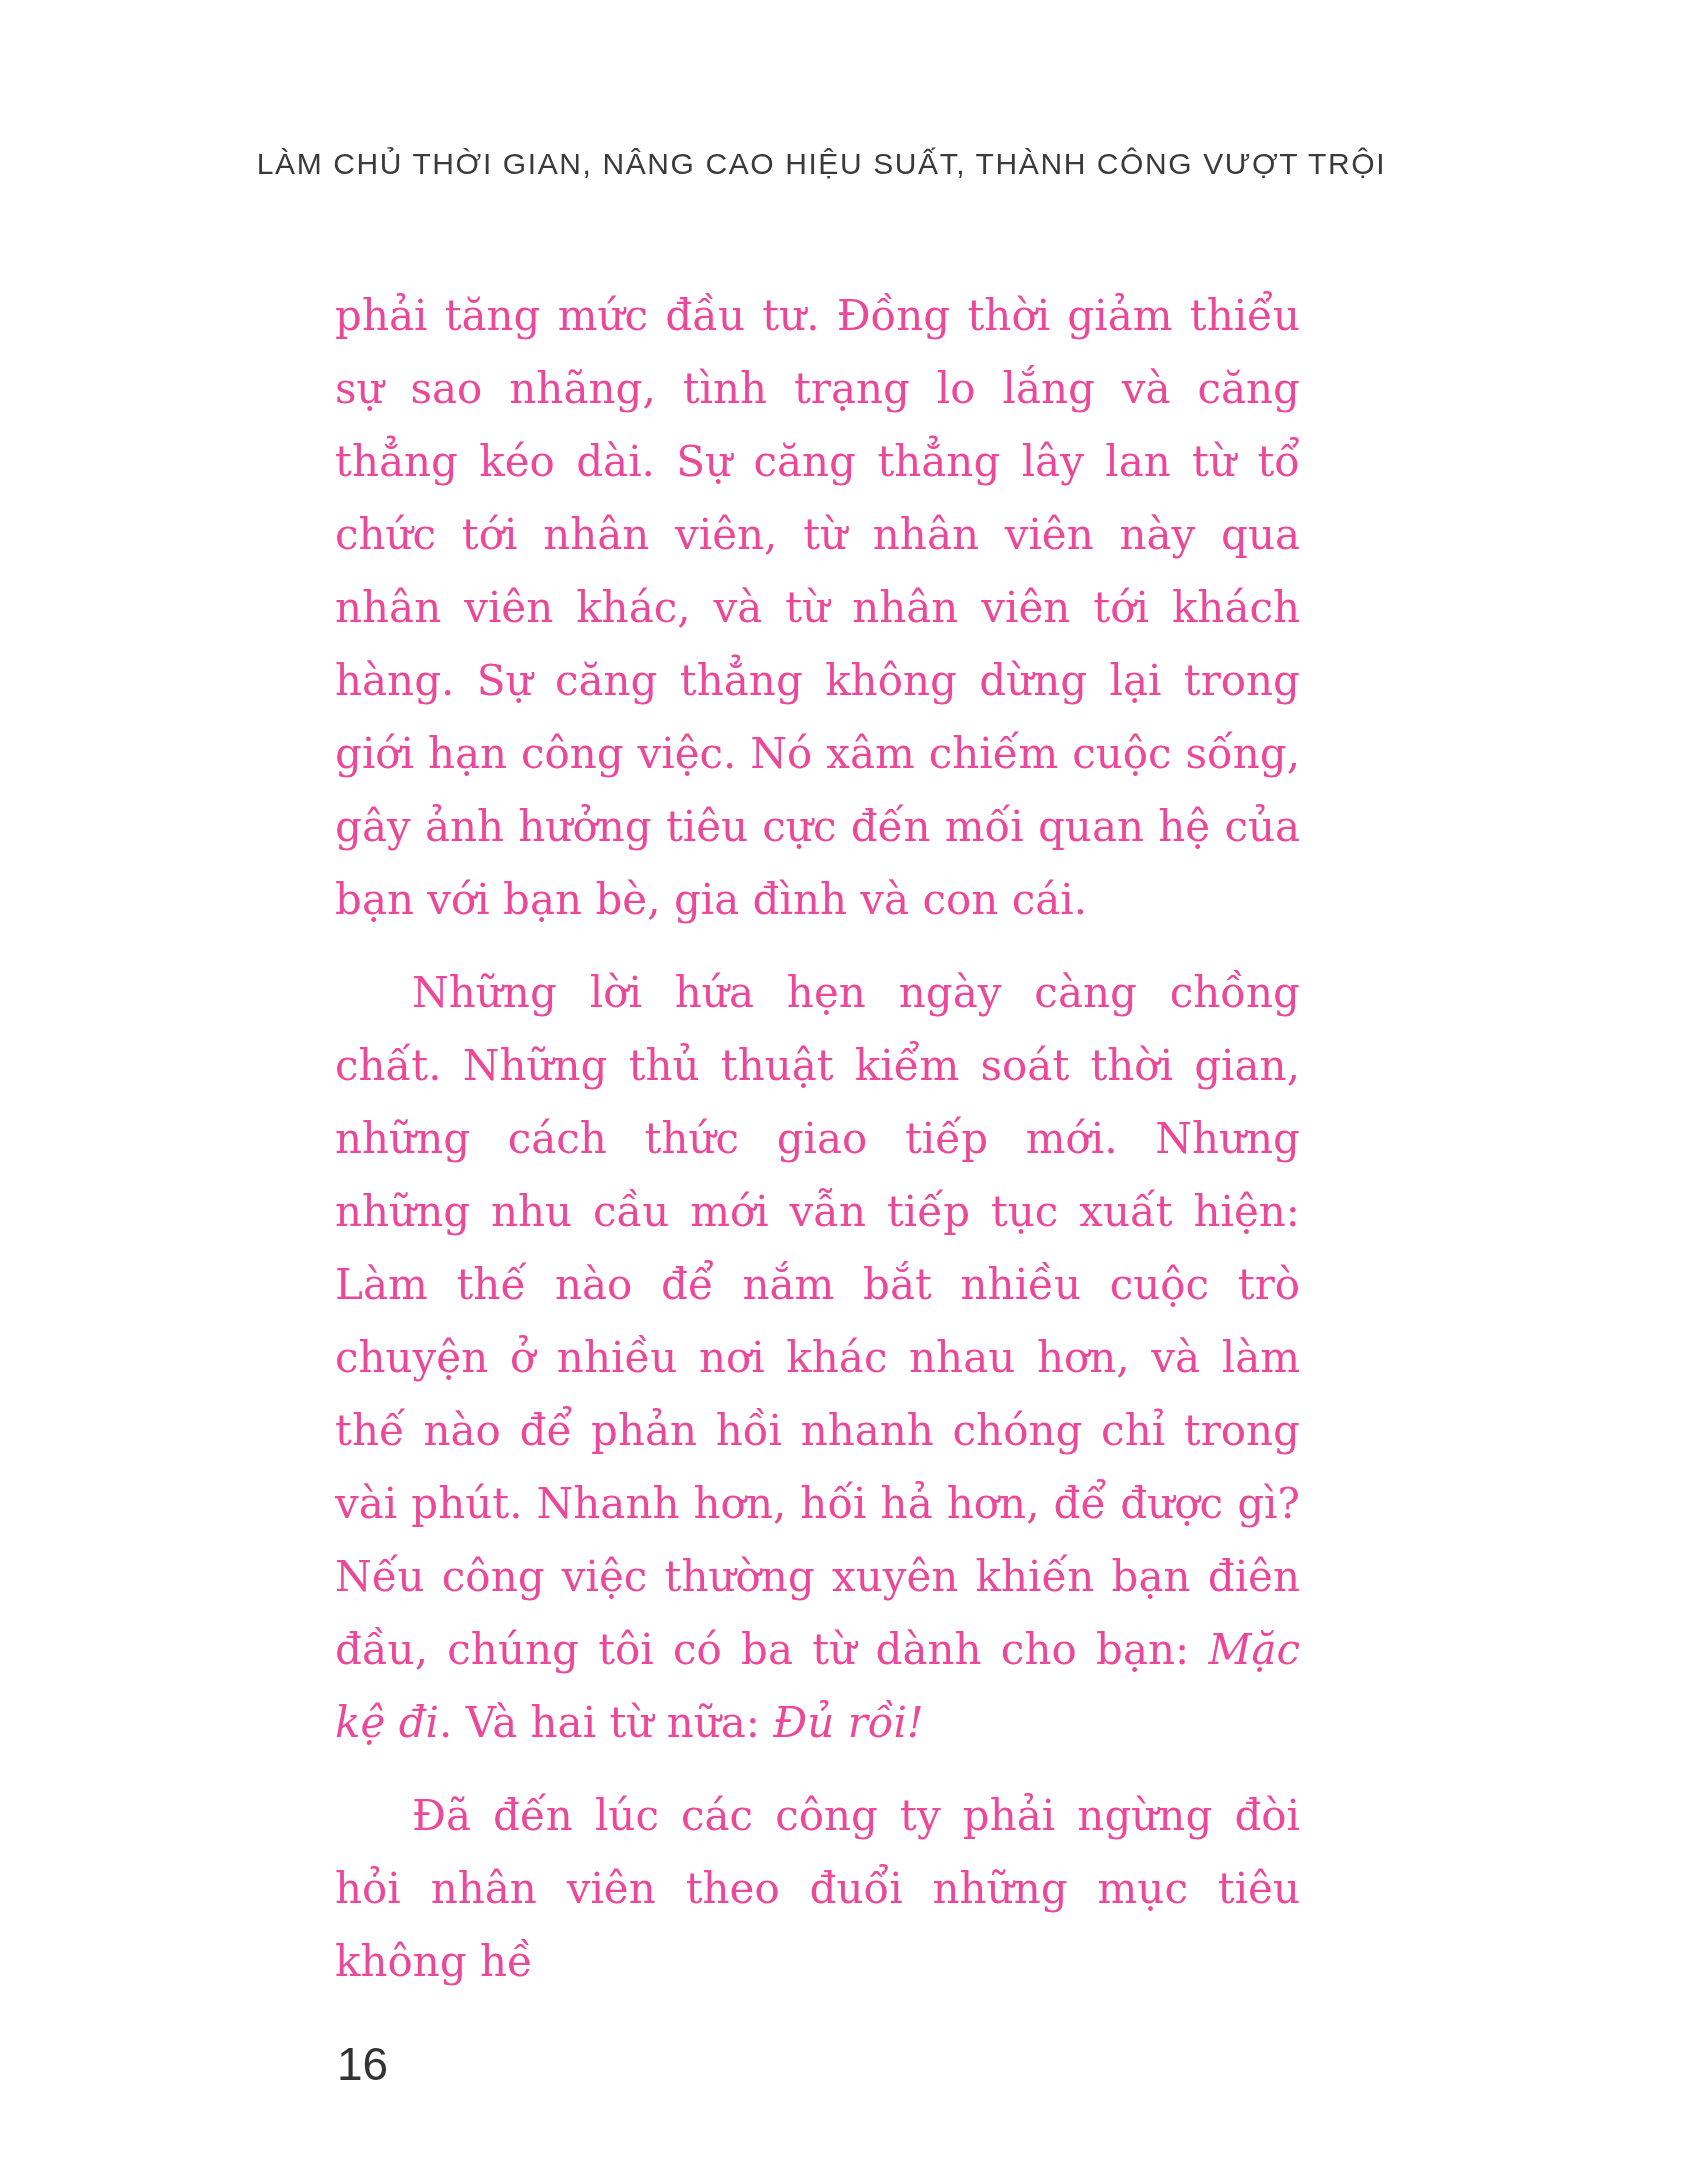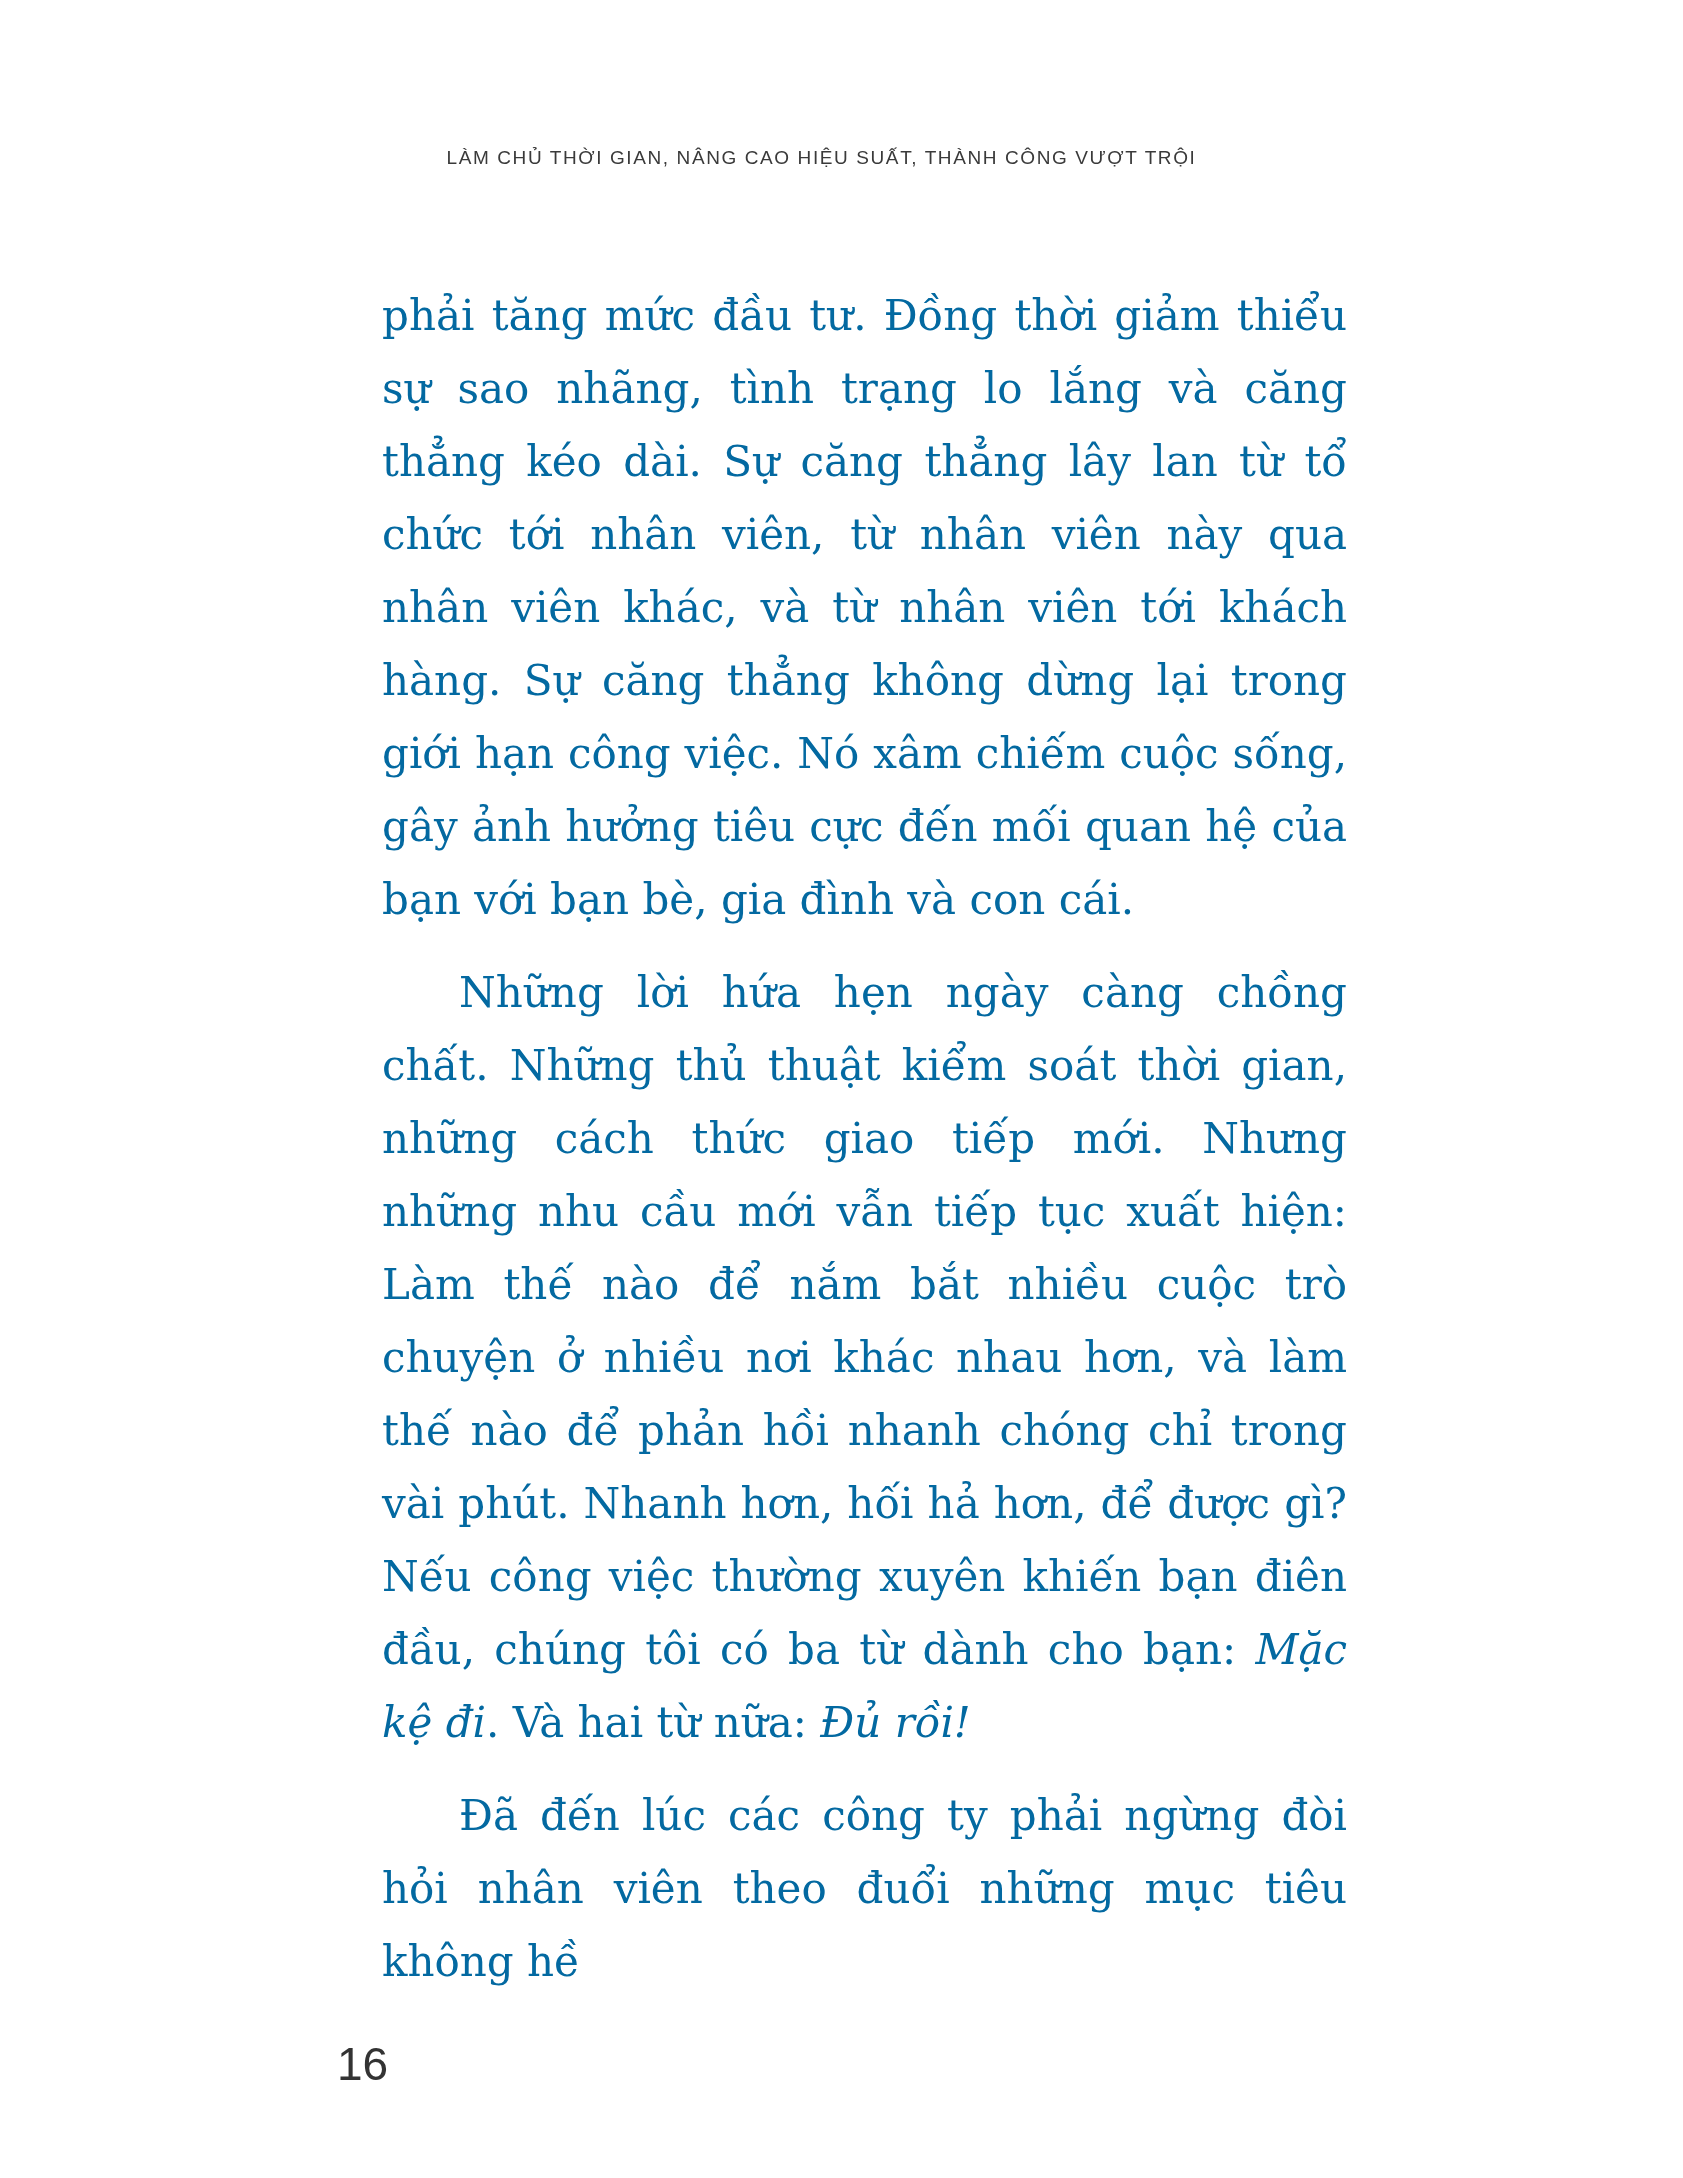--- a/index.html
+++ b/index.html
@@ -16,36 +16,35 @@
     margin: 0 auto;
   }
   .running-header {
     position: absolute;
     top: 147px;
     left: 0;
     width: 1643px;
     text-align: center;
     font-family: "Liberation Sans", sans-serif;
     font-weight: 400;
-    font-size: 19px;
+    font-size: 30px;
     letter-spacing: 1.6px;
     color: #3a3a3a;
     white-space: nowrap;
   }
   .body-text {
     position: absolute;
     top: 279px;
     left: 335px;
     width: 965px;
     font-family: "DejaVu Serif", "Liberation Serif", serif;
     font-size: 42px;
     line-height: 73px;
-    color: #0369a1;
+    color: #ec4899;
     text-align: justify;
-    margin-left: 47px;
   }
   .body-text p {
     margin: 0 0 20px 0;
   }
   .body-text p.indent {
     text-indent: 77px;
   }
   .body-text .seg-italic {
     font-style: italic;
   }

